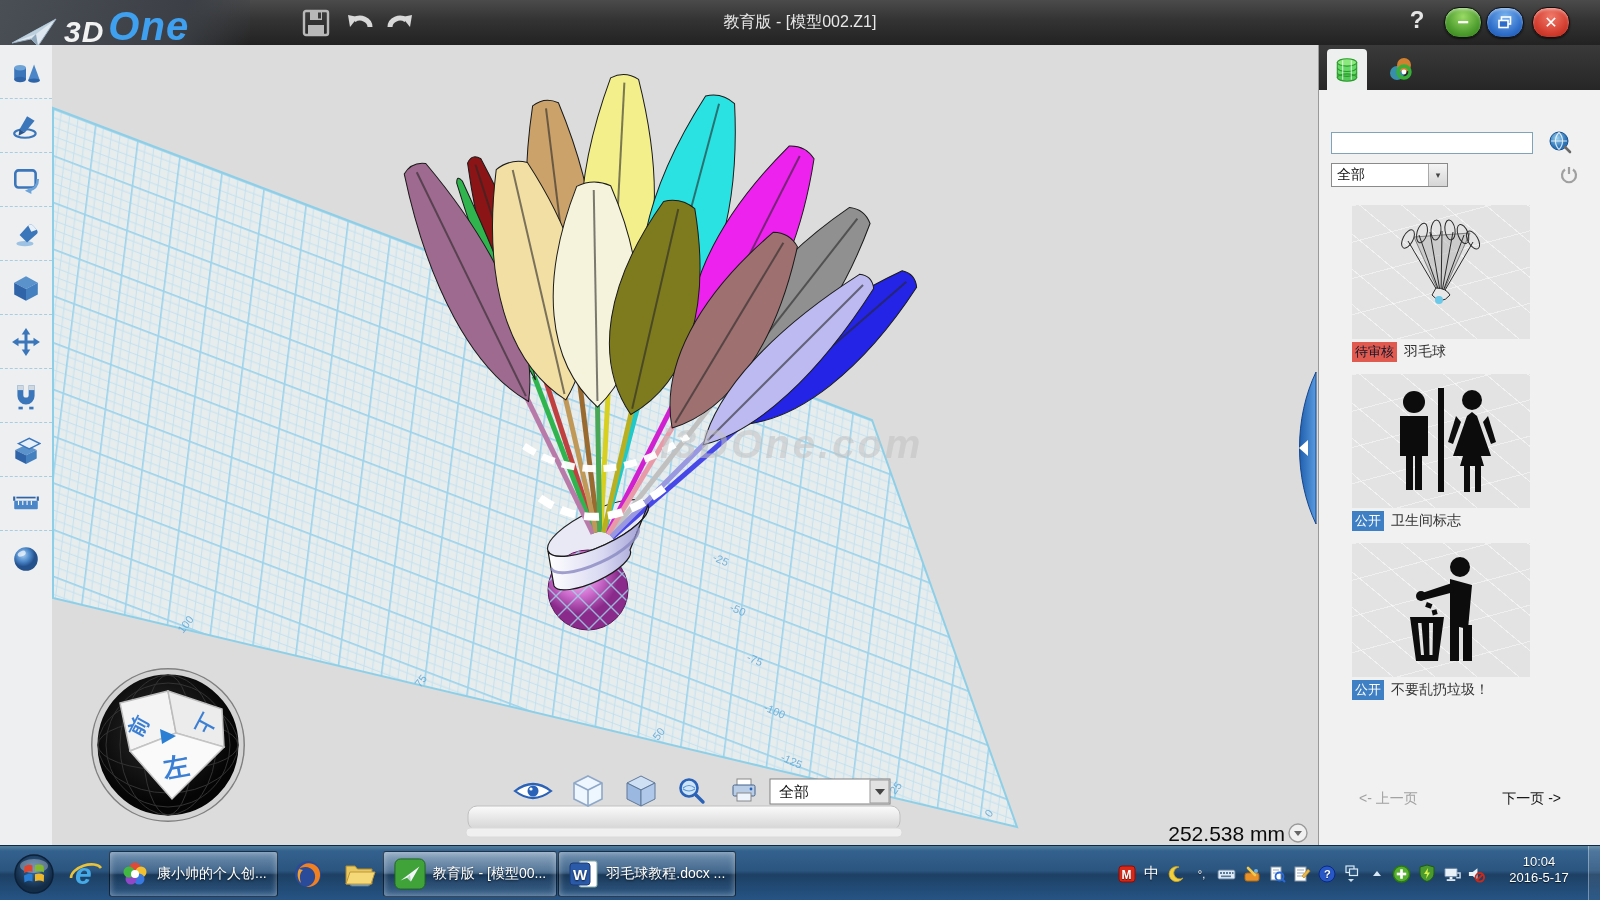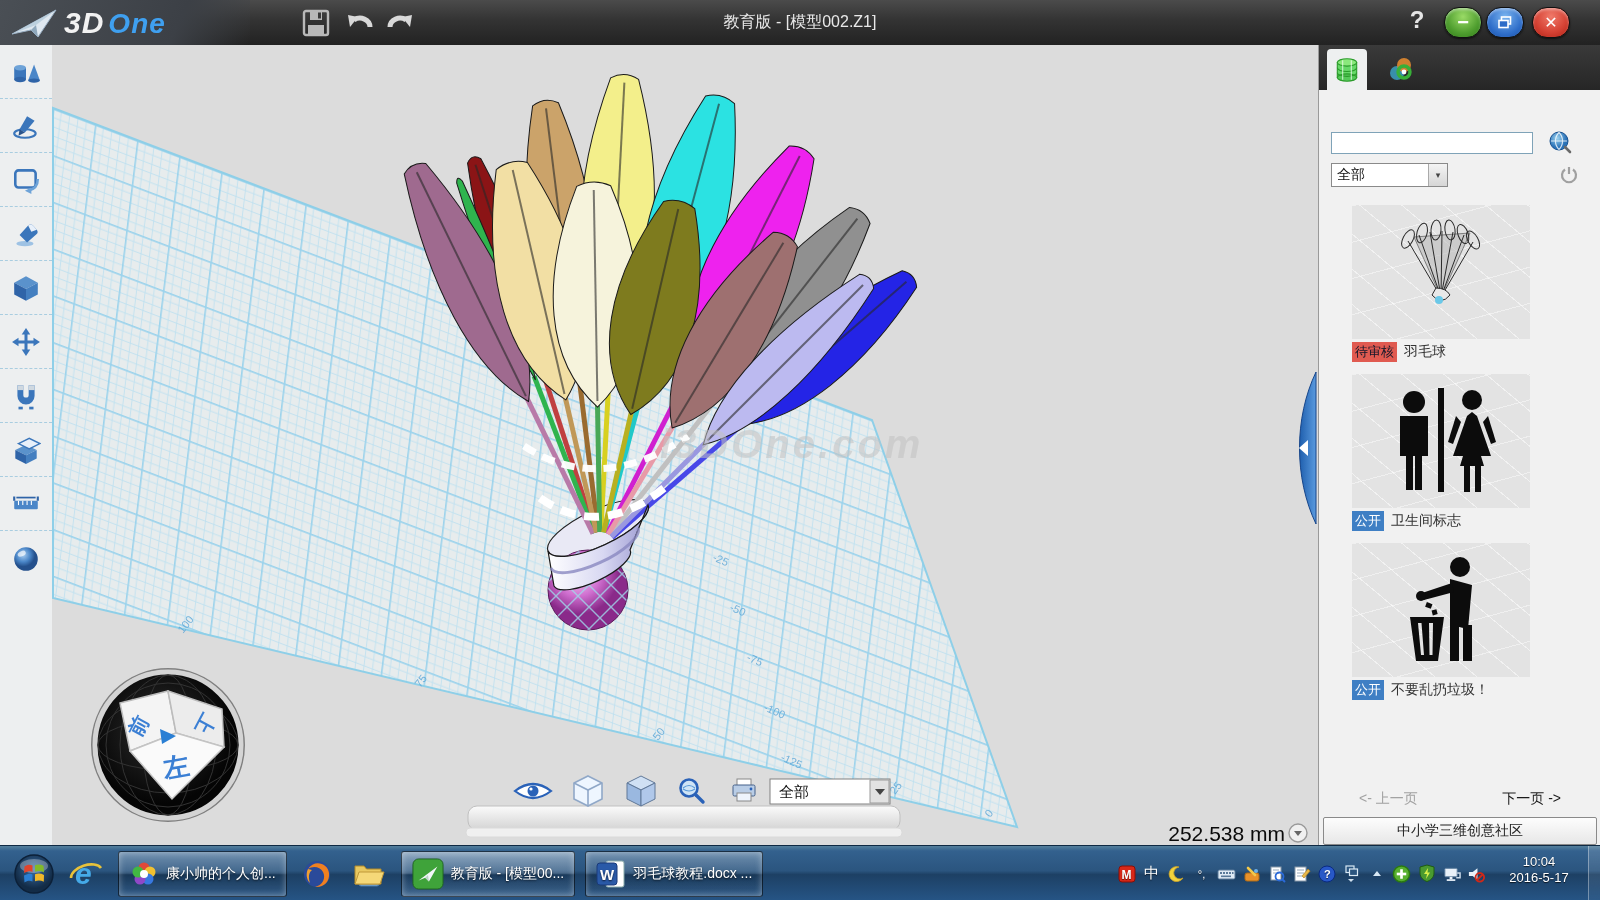--- a/index.html
+++ b/index.html
@@ -7,21 +7,21 @@
   #app{position:relative;width:1600px;height:900px;}
 
   
   #titlebar{position:absolute;left:0;top:0;width:1600px;height:45px;
     background:linear-gradient(180deg,#4b4b4b 0%,#333 45%,#222 100%);
     border-bottom:1px solid #111;}
   #titlebar .logo-swoosh{position:absolute;left:0;top:0;width:250px;height:45px;
     background:linear-gradient(115deg,#4a4f55 0%,#3c4046 70%,rgba(60,60,60,0) 100%);}
   #logo{position:absolute;left:8px;top:4px;display:flex;align-items:flex-end;gap:4px;}
   #logo .t1{font-size:30px;font-weight:bold;font-style:italic;color:#f2f2f2;letter-spacing:1px;}
-  #logo .t2{font-size:28px;font-weight:bold;font-style:italic;color:#3fa0f0;letter-spacing:1px;}
+  #logo .t2{font-size:40px;font-weight:bold;font-style:italic;color:#3fa0f0;letter-spacing:1px;}
   .tb-tool{position:absolute;top:7px;width:32px;height:32px;cursor:pointer;}
   #win-title{position:absolute;left:450px;right:450px;top:0;height:45px;display:flex;
     align-items:center;justify-content:center;color:#e8e8e8;font-size:16px;}
   #help-q{position:absolute;right:168px;top:6px;color:#e5e5e5;font-size:24px;font-weight:bold;width:30px;text-align:center;}
   .winbtn{position:absolute;top:7px;width:36px;height:29px;border-radius:15px;
     border:1px solid #101010;display:flex;align-items:center;justify-content:center;
     color:#fff;font-weight:bold;box-shadow:inset 0 2px 3px rgba(255,255,255,.45), 0 1px 2px rgba(0,0,0,.6);}
   #btn-min{right:118px;background:radial-gradient(circle at 50% 30%,#9adb66,#4f9e2f 60%,#2f7a18);font-size:20px;}
   #btn-max{right:76px;background:radial-gradient(circle at 50% 30%,#7ab4f0,#2d6cc8 65%,#1c4f9e);}
   #btn-close{right:30px;background:radial-gradient(circle at 50% 30%,#f07a6a,#d74436 55%,#b02014);font-size:16px;}
@@ -75,21 +75,21 @@
   #pg-prev{color:#a2a2a2;cursor:pointer;}
   #pg-next{color:#1a1a1a;cursor:pointer;}
   #rp-commbtn{position:absolute;left:4px;top:772px;width:272px;height:26px;border:1px solid #8a8a8a;
     background:linear-gradient(#fdfdfd,#e7e7e7);font-size:14px;color:#222;display:flex;
     align-items:center;justify-content:center;cursor:pointer;border-radius:2px;}
 
   
   #taskbar{position:absolute;left:0;top:845px;width:1600px;height:55px;
     background:linear-gradient(180deg,#55809c 0%,#33618e 9%,#2b557f 45%,#1d4064 52%,#265586 100%);
     border-top:1px solid #0f2a44;display:flex;align-items:center;}
-  .tb-btn{height:44px;margin-left:10px;display:flex;align-items:center;gap:7px;padding:0 10px;
+  .tb-btn{height:44px;margin-left:1px;display:flex;align-items:center;gap:7px;padding:0 10px;
     border:1px solid rgba(0,0,0,.55);border-radius:3px;cursor:pointer;
     background:linear-gradient(180deg,rgba(255,255,255,.30),rgba(255,255,255,.10) 48%,rgba(0,0,0,.12) 52%,rgba(255,255,255,.06));
     box-shadow:inset 0 0 7px rgba(255,255,255,.4);color:#fff;font-size:14px;text-shadow:0 1px 2px rgba(0,0,0,.7);white-space:nowrap;}
   .tb-btn.active{background:linear-gradient(180deg,rgba(255,255,255,.45),rgba(255,255,255,.18) 48%,rgba(0,0,0,.08) 52%,rgba(255,255,255,.12));}
   .tb-ico{height:44px;width:44px;margin-left:8px;display:flex;align-items:center;justify-content:center;cursor:pointer;}
   #tray{margin-left:auto;display:flex;align-items:center;gap:6px;}
   .tray-ico{width:19px;height:19px;display:flex;align-items:center;justify-content:center;cursor:pointer;
     color:#fff;font-size:15px;text-shadow:0 1px 1px rgba(0,0,0,.6);}
   #clock{width:86px;margin:0 6px 7px 10px;text-align:center;color:#fff;font-size:13px;line-height:16px;
     text-shadow:0 1px 1px rgba(0,0,0,.7);cursor:default;}
@@ -577,21 +577,20 @@
       <div class="thumb-label">
         <span class="badge badge-blue">公开</span>
         <span>不要乱扔垃圾！</span>
       </div>
     </div>
 
     <div id="rp-pager">
       <span id="pg-prev">&lt;- 上一页</span>
       <span id="pg-next">下一页 -&gt;</span>
     </div>
-    <div id="rp-commbtn">中小学三维创意社区</div>
   </div>
 
   <div id="taskbar">
     <svg class="tb-ico" style="margin-left:12px" width="44" height="44" viewBox="0 0 44 44">
       <defs>
           <radialGradient id="orb" cx="50%" cy="38%">
             <stop offset="0%" stop-color="#3a6ea5"></stop>
             <stop offset="100%" stop-color="#132c47"></stop>
           </radialGradient>
         </defs>

